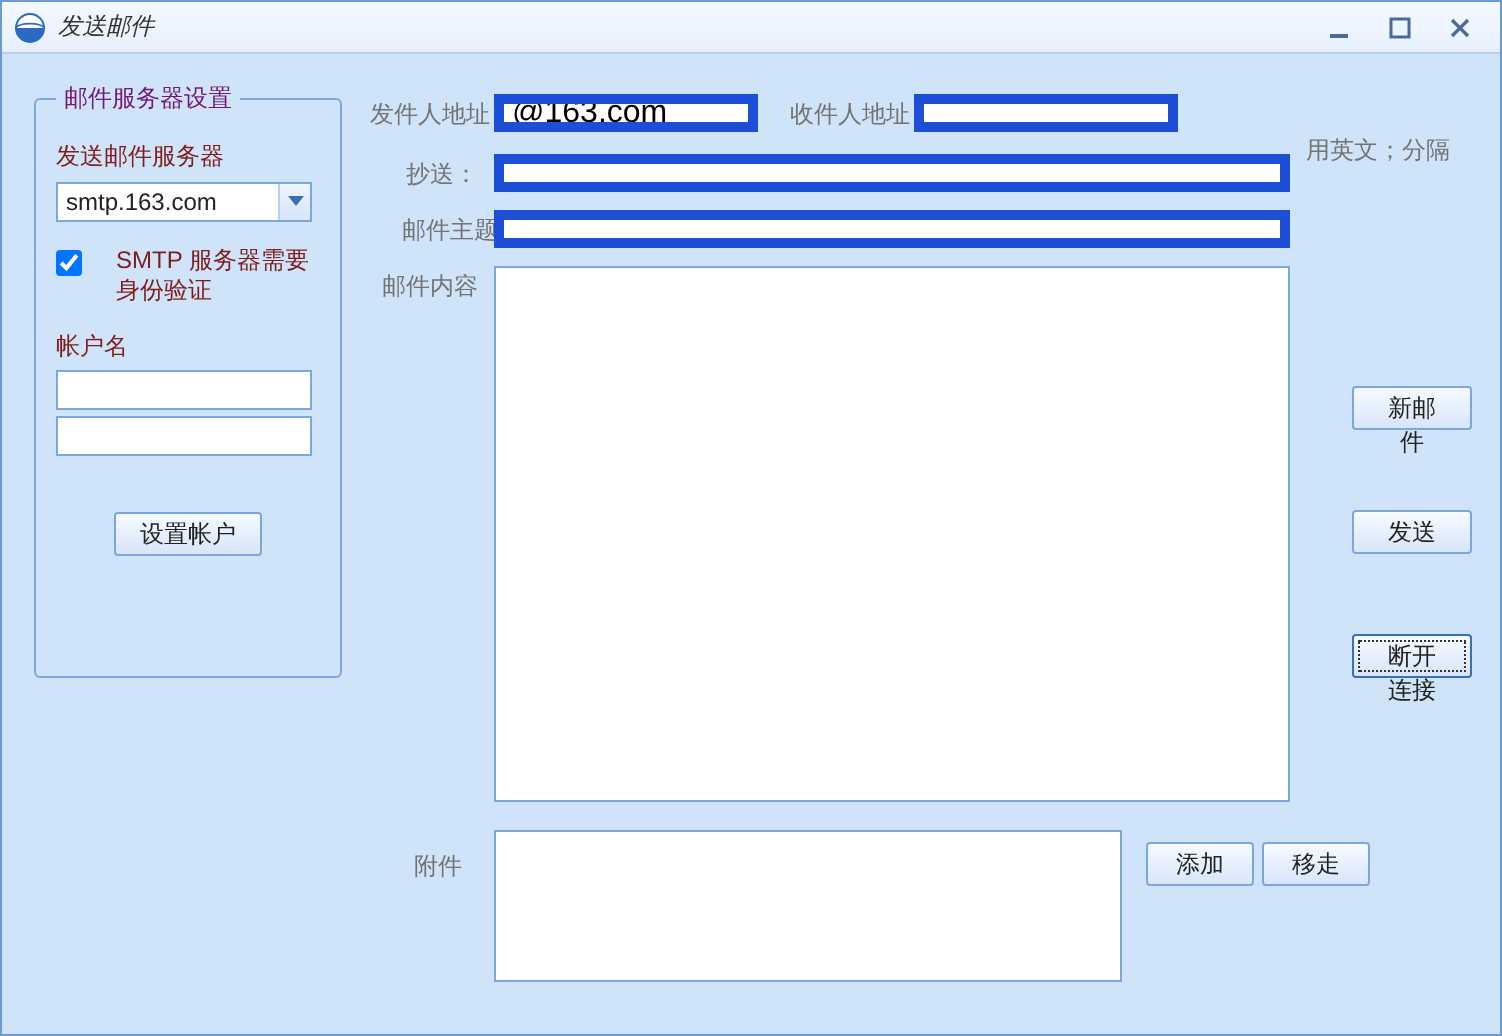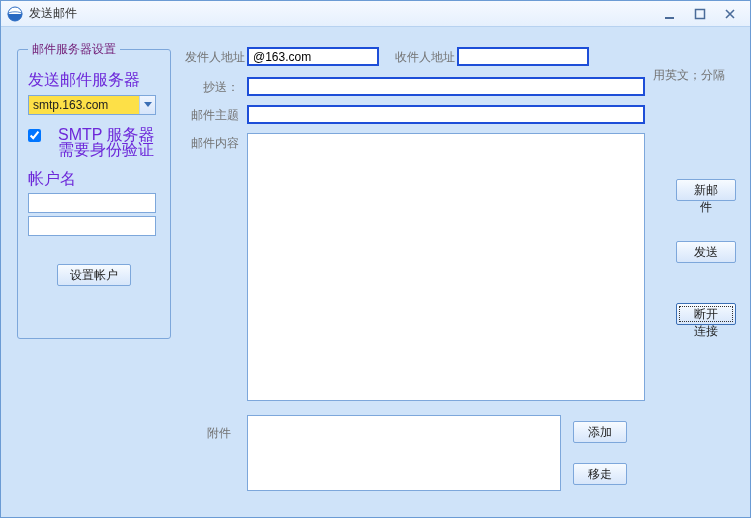--- a/index.html
+++ b/index.html
@@ -18,20 +18,21 @@
       background: linear-gradient(to bottom, #e8f1fc 0%, #dce9f9 100%);
       position: relative;
     }
     .titlebar {
       height: 26px;
       background: linear-gradient(to bottom, #f5f9ff 0%, #e6f0fd 100%);
       border-bottom: 1px solid #b7d2f0;
       display: flex;
       align-items: center;
       padding: 0 6px;
+      font-style: italic;
     }
     .titlebar .app-icon {
       width: 16px; height: 16px;
       margin-right: 6px;
       display: inline-flex;
       align-items: center;
       justify-content: center;
     }
     .titlebar .title-text {
       color: #333;
@@ -60,25 +61,25 @@
     }
     fieldset.groupbox legend {
       padding: 0 4px;
       color: #701a75;
       font-size: 12px;
     }
     .server-group {
       left: 16px; top: 14px;
       width: 154px; height: 298px;
     }
-    .lbl { color: #6d28d9; font-size: 16px; display: block; }
+    .lbl { color: #7f1d1d; font-size: 12px; display: block; }
     .combo {
       width: 128px; height: 20px;
       border: 1px solid #7da7db;
-      background: #fde047;
+      background: #ffffff;
       display: flex; align-items: center;
       position: relative;
       margin-top: 4px;
     }
     .combo-text { flex: 1; padding: 0 4px; font-size: 12px; color: #222; }
     .combo-btn {
       width: 16px; height: 18px;
       border-left: 1px solid #b7d2f0;
       background: linear-gradient(to bottom,#eef5ff,#d6e5fa);
       display: flex; align-items: center; justify-content: center;
@@ -118,41 +119,41 @@
       position: absolute;
       left: 184px;
       top: 18px;
       right: 14px;
       bottom: 14px;
     }
     .fa-label { font-size: 12px; color: #737373; position: absolute; text-align: left; white-space: nowrap; }
     .fa-input {
       position: absolute;
       background: #fff;
-      border: 2px solid #1d4ed8;
-      font-size: 12px;
+      border: 5px solid #1d4ed8;
+      font-size: 16px;
       padding: 1px 4px;
       height: 19px;
     }
     .fa-textarea {
       position: absolute;
       background: #fff;
       border: 1px solid #7da7db;
       font-size: 12px;
       padding: 2px 4px;
       resize: none;
     }
     .fa-listbox {
       position: absolute;
       background: #fff;
       border: 1px solid #7da7db;
     }
     .side-btns { position: absolute; right: 0; display: flex; flex-direction: column; gap: 40px; }
     .side-btn { width: 60px; }
-    .attach-btns { position: absolute; display: flex; flex-direction: column; gap: 20px; }
+    .attach-btns { position: absolute; display: flex; flex-direction: row; gap: 4px; }
   </style>
 </head>
 <body>
 
 <div class="window">
   <div class="titlebar">
     <span class="app-icon">
       <svg width="16" height="16" viewBox="0 0 16 16">
         <circle cx="8" cy="8" r="7" fill="#fff" stroke="#2a6ac2" stroke-width="1"></circle>
         <path d="M1 8 A7 7 0 0 0 15 8 Z" fill="#2a6ac2"></path>
@@ -214,27 +215,27 @@
       <span class="fa-label" style="left:0; top:4px;">发件人地址</span>
       <input class="fa-input" style="left: 62px; top: 2px; width: 132px;" value="@163.com">
 
       <span class="fa-label" style="left:210px; top:4px;text-align:center;">收件人地址</span>
       <input class="fa-input" style="left: 272px; top: 2px; width: 132px;" value="">
 
       <span class="fa-label" style="left:18px; top:34px;">抄送：</span>
       <input class="fa-input" style="left: 62px; top: 32px; width: 398px;" value="">
       <span class="fa-label" style="left:468px; top:22px;">用英文；分隔</span>
 
-      <span class="fa-label" style="left:6px; top:62px;">邮件主题</span>
+      <span class="fa-label" style="left:16px; top:62px;">邮件主题</span>
       <input class="fa-input" style="left: 62px; top: 60px; width: 398px;" value="">
 
       <span class="fa-label" style="left:6px; top:90px;">邮件内容</span>
       <textarea class="fa-textarea" style="left: 62px; top: 88px; width: 398px; height: 268px;"></textarea>
 
-      <div class="side-btns" style="top:134px;justify-content:space-between;">
+      <div class="side-btns" style="top:148px;justify-content:space-between;">
         <button class="btn side-btn">新邮件</button>
         <button class="btn side-btn">发送</button>
         <button class="btn side-btn btn-focused">断开连接</button>
       </div>
 
       <span class="fa-label" style="left:22px; top:380px;">附件</span>
       <div class="fa-listbox" style="left:62px; top:370px; width:314px; height:76px;"></div>
 
       <div class="attach-btns" style="left:388px; top:376px;">
         <button class="btn" style="width:54px;">添加</button>

